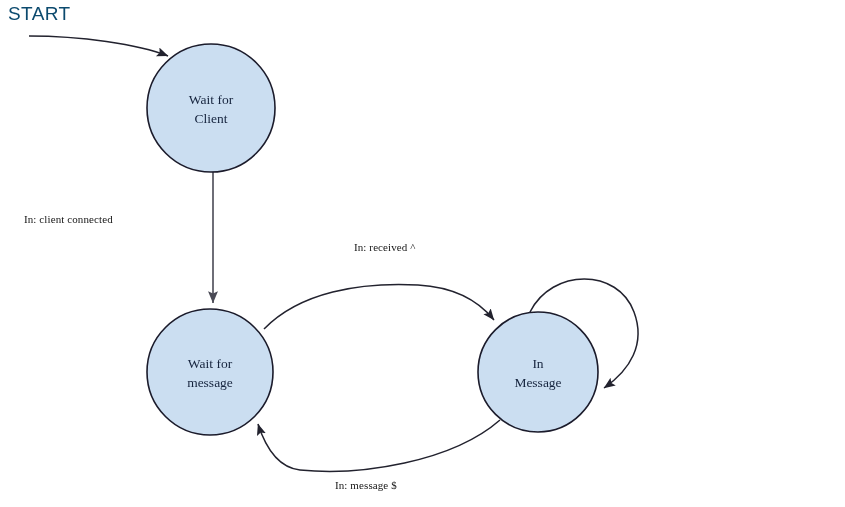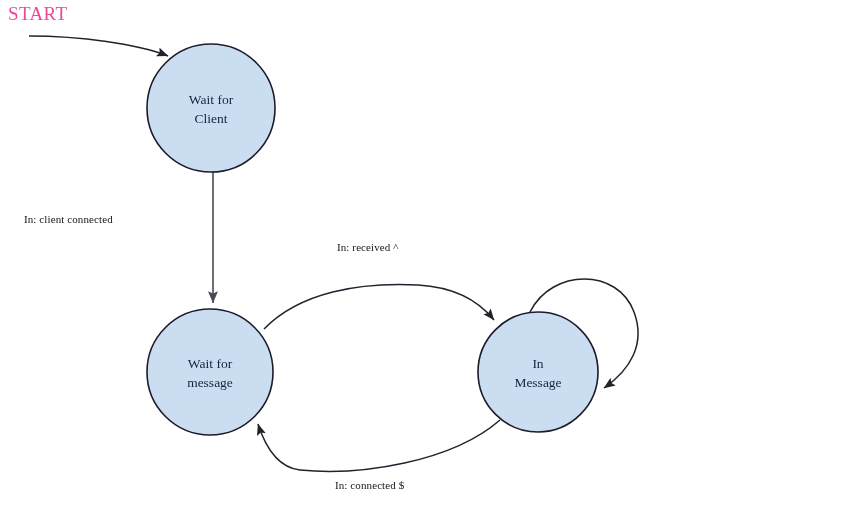--- a/index.html
+++ b/index.html
@@ -49,23 +49,23 @@
     position: absolute;
     font-family: "Liberation Serif", "DejaVu Serif", serif;
     font-size: 11px;
     color: #161616;
     white-space: nowrap;
     line-height: 1.32;
     letter-spacing: 0.1px;
   }
   .start-label {
     position: absolute;
-    font-family: Liberation Serif, serif;
+    font-family: Liberation Sans, sans-serif;
     font-size: 19px;
-    color: #ec4899;
+    color: #0c4a6e;
     letter-spacing: 0.4px;
     white-space: nowrap;
   }
 </style>
 </head>
 <body>
 
 <div id="canvas">
 
   <svg id="diagram-svg" viewBox="0 0 845 507">
@@ -106,22 +106,22 @@
       <text class="state-label" x="538" y="387">Message</text>
     </g>
   </svg>
 
   <div class="start-label" style="left:8px; top:3px;">START</div>
 
   <div class="edge-label" style="left:24px; top:212px;">
     <div>In: client connected</div>
   </div>
 
-  <div class="edge-label" style="left:337px; top:240px;">
+  <div class="edge-label" style="left:354px; top:240px;">
     <div>In: received ^</div>
   </div>
 
 
   <div class="edge-label" style="left:335px; top:478px;">
-    <div>In: connected $</div>
+    <div>In: message $</div>
   </div>
 
 </div>
 
 </body></html>

